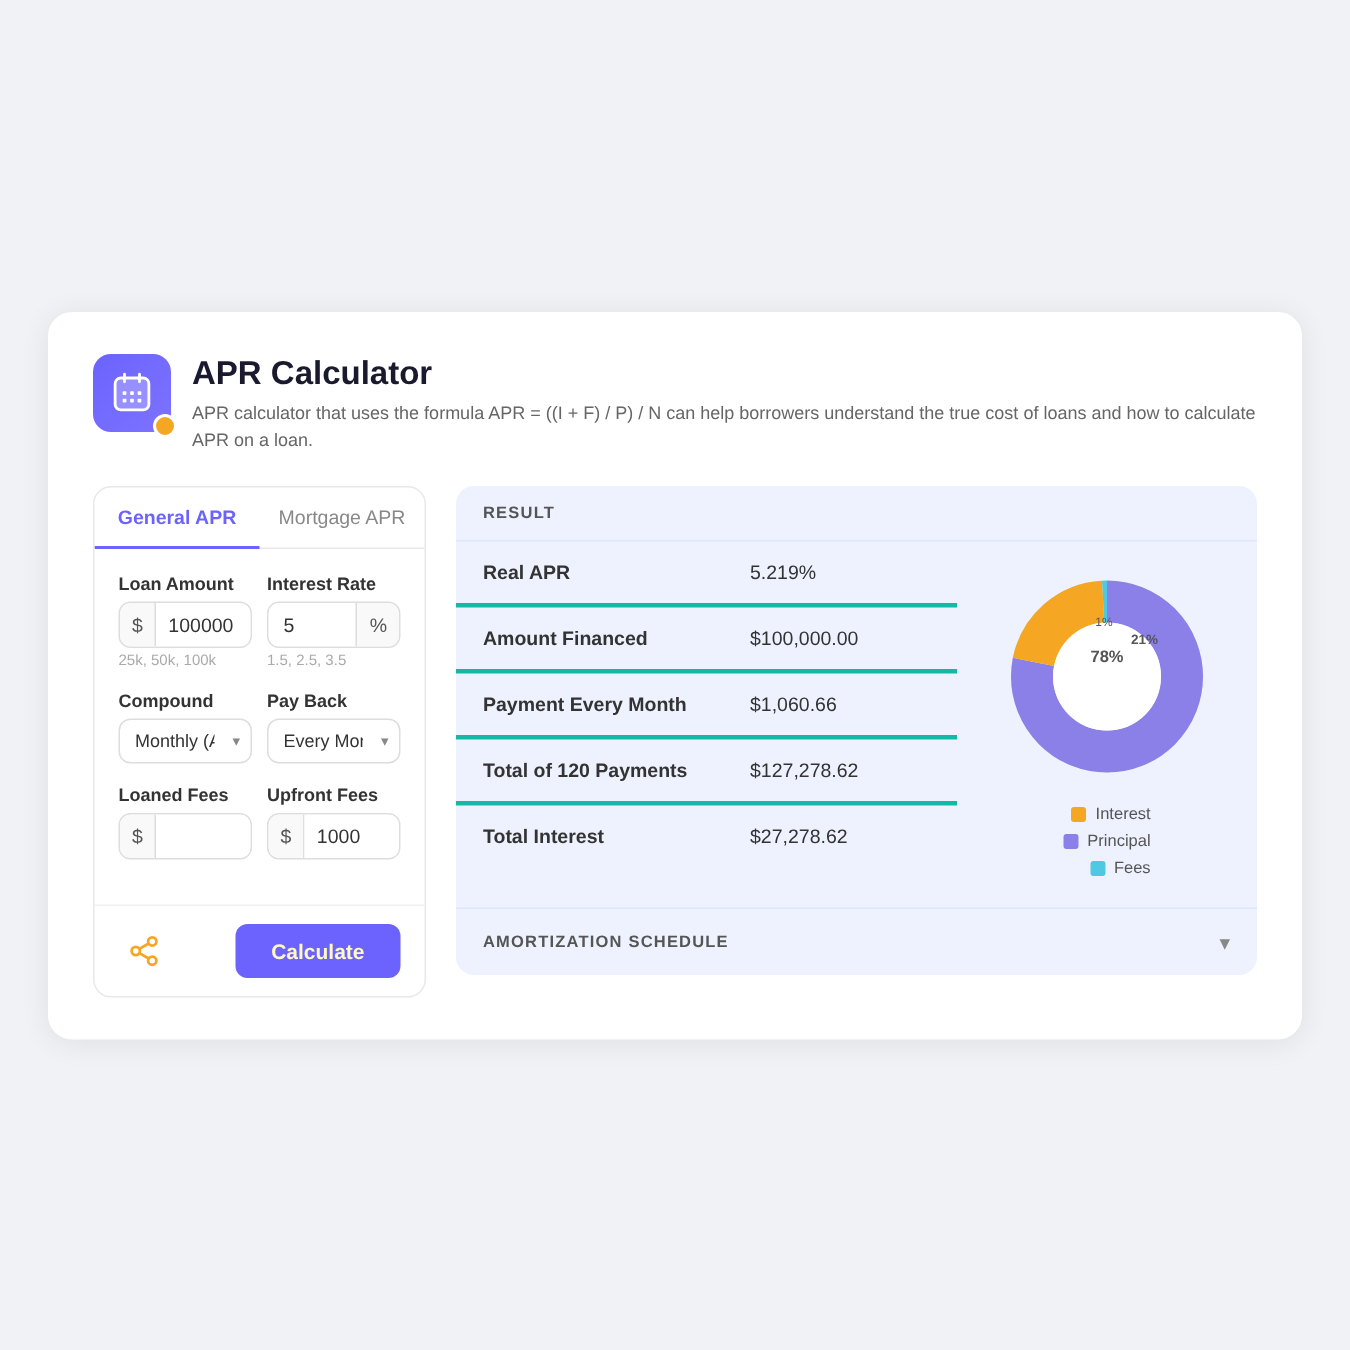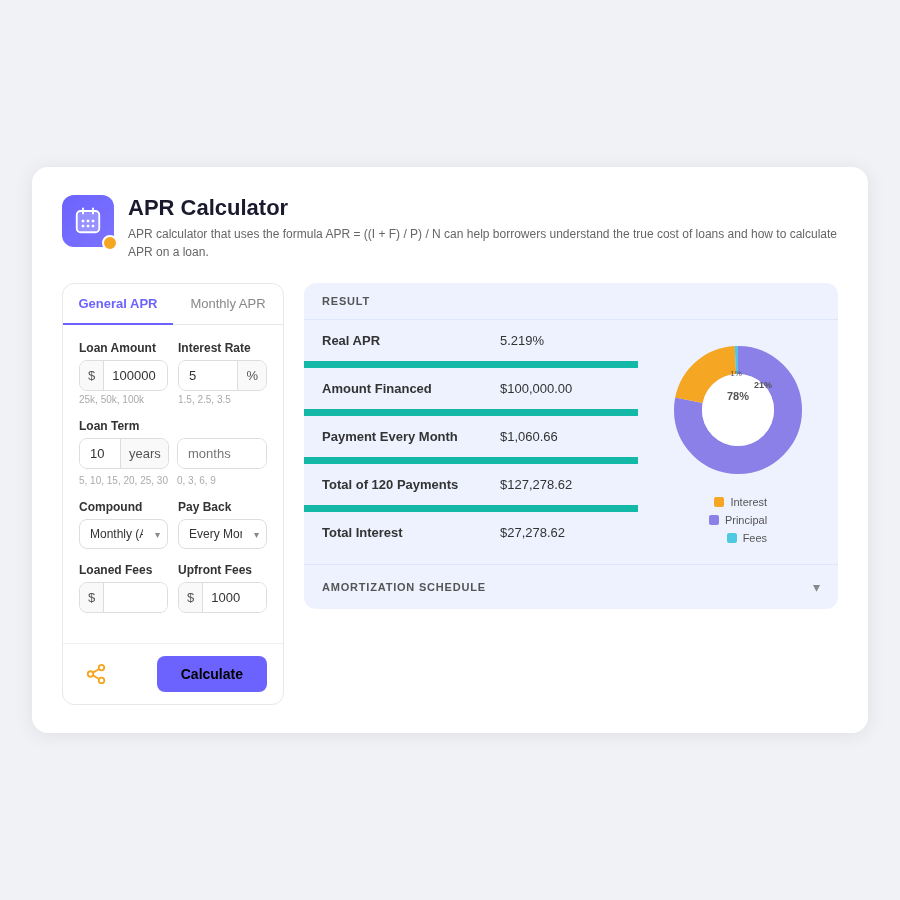--- a/index.html
+++ b/index.html
@@ -183,21 +183,21 @@
       width: 34px;
       height: 34px;
       display: flex;
       align-items: center;
       justify-content: center;
       cursor: pointer;
       color: #f5a623;
     }
     .calc-btn {
       background: #6c63ff;
-      color: #000000;
+      color: #fef9c3;
       border: none;
       border-radius: 8px;
       padding: 10px 24px;
       font-size: 14px;
       font-weight: 600;
       cursor: pointer;
     }
     
     .right-panel {
       flex: 1;
@@ -218,21 +218,21 @@
       gap: 0;
     }
     .result-table {
       flex: 1;
       padding: 0;
     }
     .result-row {
       display: flex;
       align-items: center;
       padding: 13px 18px;
-      border-bottom: 7px solid #14b8a6;
+      border-bottom: 3px solid #14b8a6;
     }
     .result-row:last-child { border-bottom: none; }
     .result-label {
       font-size: 13px;
       font-weight: 600;
       color: #333;
       flex: 1;
     }
     .result-value {
       font-size: 13px;
@@ -311,21 +311,21 @@
         <h1>APR Calculator</h1>
         <p>APR calculator that uses the formula APR = ((I + F) / P) / N can help borrowers understand the true cost of loans and how to calculate APR on a loan.</p>
       </div>
     </div>
 
     <div class="body-layout">
 
       <div class="left-panel">
         <div class="tabs">
           <div class="tab active">General APR</div>
-          <div class="tab">Monthly APR</div>
+          <div class="tab">Mortgage APR</div>
         </div>
         <div class="form-body">
 
           <div class="form-row-2">
             <div class="form-group">
               <label>Loan Amount</label>
               <div class="input-wrapper">
                 <span class="input-prefix">$</span>
                 <input type="text" value="100000" style="">
               </div>
@@ -334,36 +334,20 @@
             <div class="form-group">
               <label>Interest Rate</label>
               <div class="input-wrapper">
                 <input type="text" value="5" style="padding-left: 10px;">
                 <span class="input-suffix">%</span>
               </div>
               <div class="hint">1.5, 2.5, 3.5</div>
             </div>
           </div>
 
-          <div class="form-row">
-            <label>Loan Term</label>
-            <div style="display:flex; gap:8px;">
-              <div class="input-wrapper" style="flex:1;">
-                <input type="text" value="10" style="padding-left: 10px; width: 40px;">
-                <span class="input-suffix" style="border-left:1px solid #ddd; border-right:none;">years</span>
-              </div>
-              <div class="input-wrapper" style="flex:1;">
-                <input type="text" placeholder="months" style="padding-left: 10px;">
-              </div>
-            </div>
-            <div style="display:flex; gap:8px; margin-top:3px;">
-              <div class="hint" style="flex:1;">5, 10, 15, 20, 25, 30</div>
-              <div class="hint" style="flex:1;">0, 3, 6, 9</div>
-            </div>
-          </div>
 
           <div class="form-row-2">
             <div class="form-group">
               <label>Compound</label>
               <div class="select-wrapper">
                 <select>
                   <option>Monthly (A...</option>
                   <option>Daily</option>
                   <option>Weekly</option>
                   <option>Quarterly</option>

